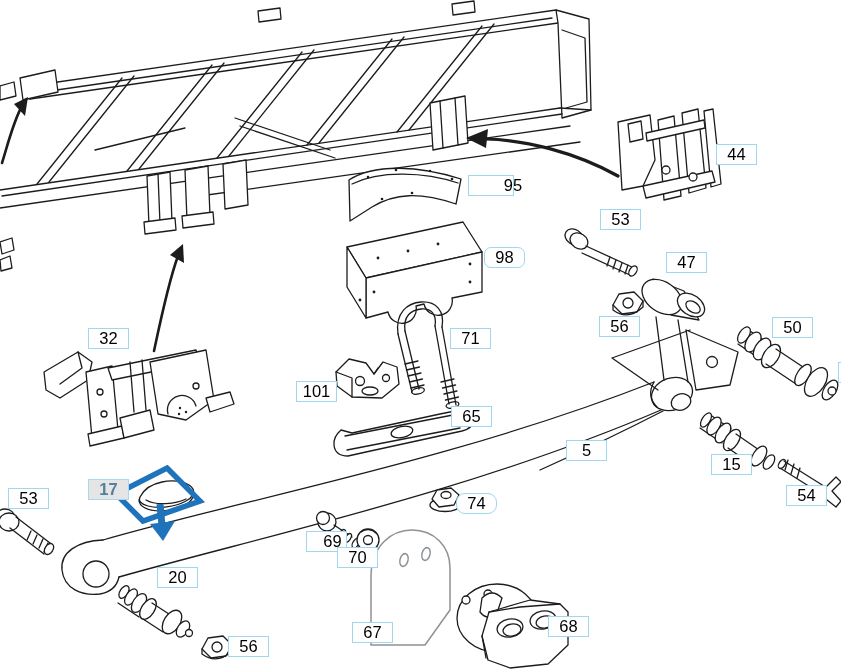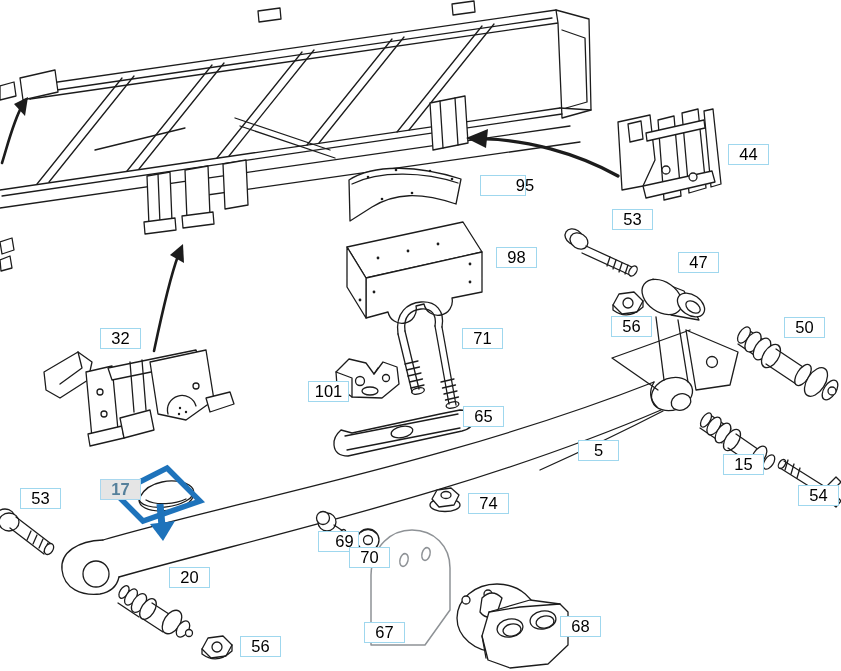--- a/index.html
+++ b/index.html
@@ -7,21 +7,21 @@
        font-family:"Liberation Sans", sans-serif;}
   #stage{position:absolute;left:0;top:0;width:841px;height:671px;}
   svg{position:absolute;left:0;top:0;}
   .ln{fill:none;stroke:#1c1c1c;stroke-width:1.3;stroke-linecap:round;stroke-linejoin:round;}
   .lnw{fill:#ffffff;stroke:#1c1c1c;stroke-width:1.3;stroke-linecap:round;stroke-linejoin:round;}
   .gray{fill:none;stroke:#8e9296;stroke-width:1.5;stroke-linecap:round;stroke-linejoin:round;}
   .blk{fill:#1c1c1c;stroke:none;}
   .dot{fill:#1c1c1c;}
   .hl{fill:none;stroke:#1e73bb;stroke-width:5.5;stroke-linejoin:miter;}
   .hlf{fill:#1e73bb;stroke:none;}
-  #label-layer{position:absolute;left:12px;top:0;width:676px;height:671px;}
+  #label-layer{position:absolute;left:0;top:0;width:676px;height:671px;}
   .plabel{position:absolute;width:41px;height:21px;box-sizing:border-box;
           border:1.5px solid #9fd7ee;background:#ffffff;color:#000;
           display:flex;align-items:center;justify-content:center;
           font-size:16.5px;line-height:1;letter-spacing:0;}
   .plabel.selected{background:#e5e5e5;border-color:#a9d7ee;color:#55809b;font-weight:bold;}
   .plabel.clipped{width:5px;overflow:hidden;}
 </style>
 </head>
 <body>
 
@@ -306,34 +306,34 @@
     <ellipse class="lnw" cx="543" cy="620" rx="13" ry="9" transform="rotate(-10 543 620)"></ellipse>
     <ellipse class="ln" cx="512" cy="630" rx="9" ry="6" transform="rotate(-10 512 630)"></ellipse>
     <ellipse class="ln" cx="545" cy="622" rx="9" ry="6" transform="rotate(-10 545 622)"></ellipse>
   </g>
 </svg>
 
 <div id="label-layer">
       <div class="plabel" style="left: 716px; top: 144px;">44</div>
       <div class="plabel" style="left: 468px; top: 175px; padding-left: 44px;">95</div>
       <div class="plabel" style="left: 600px; top: 209px;">53</div>
-      <div class="plabel" style="left: 484px; top: 247px;">98</div>
+      <div class="plabel" style="left: 484px; top: 247px; border-radius: 7px;">98</div>
       <div class="plabel" style="left: 666px; top: 252px;">47</div>
       <div class="plabel" style="left: 599px; top: 316px;">56</div>
       <div class="plabel" style="left: 772px; top: 317px;">50</div>
       <div class="plabel" style="left: 88px; top: 328px;">32</div>
       <div class="plabel" style="left: 450px; top: 328px;">71</div>
       <div class="plabel" style="left: 296px; top: 381px;">101</div>
       <div class="plabel" style="left: 451px; top: 406px;">65</div>
       <div class="plabel" style="left: 566px; top: 440px;">5</div>
       <div class="plabel" style="left: 711px; top: 454px;">15</div>
       <div class="plabel selected" style="left: 88px; top: 479px;">17</div>
       <div class="plabel" style="left: 786px; top: 485px;">54</div>
       <div class="plabel" style="left: 8px; top: 488px;">53</div>
-      <div class="plabel" style="left: 456px; top: 493px;">74</div>
+      <div class="plabel" style="left: 456px; top: 493px; border-radius: 9px;">74</div>
       <div class="plabel" style="left: 306px; top: 531px; padding-left: 12px;">69</div>
       <div class="plabel" style="left: 337px; top: 547px;">70</div>
       <div class="plabel" style="left: 157px; top: 567px;">20</div>
       <div class="plabel" style="left: 548px; top: 616px;">68</div>
       <div class="plabel" style="left: 352px; top: 622px;">67</div>
       <div class="plabel" style="left: 228px; top: 636px;">56</div>
       <div class="plabel clipped" style="left: 838px; top: 362px;"></div>
     </div>
 </div>
 

